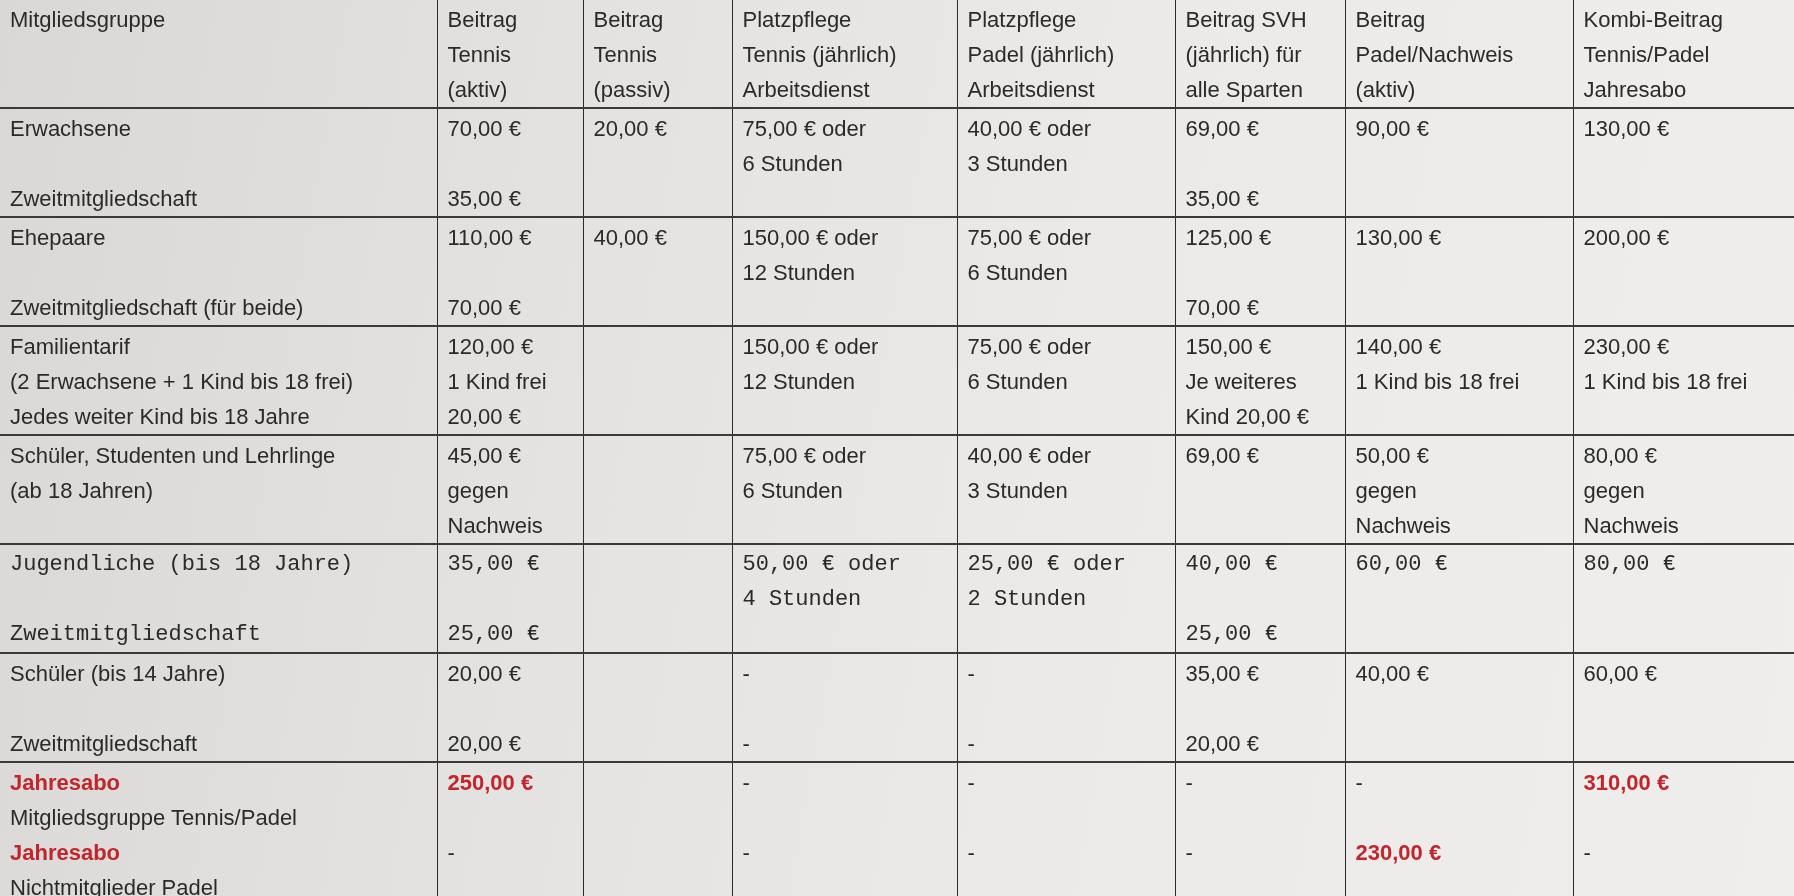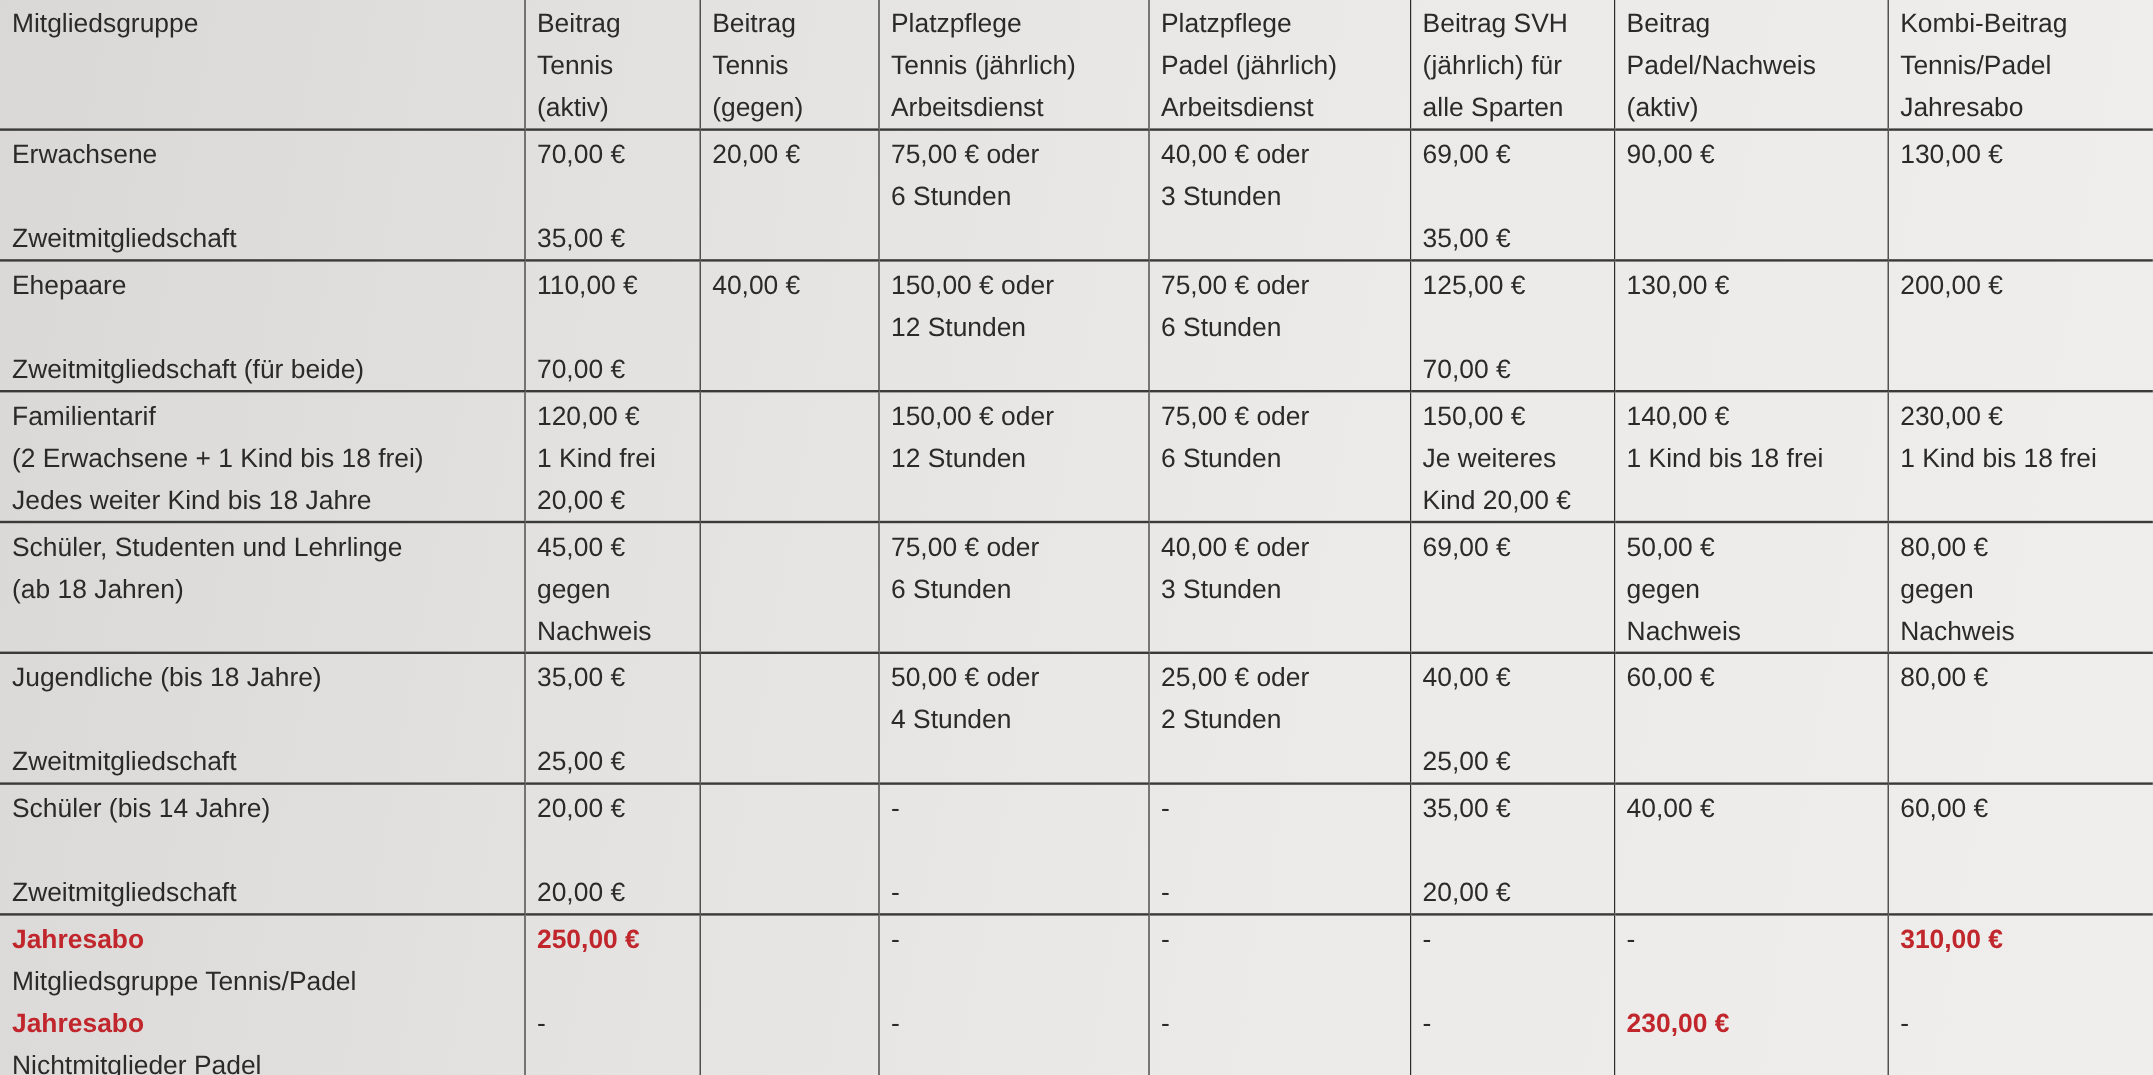--- a/index.html
+++ b/index.html
@@ -33,21 +33,21 @@
     }
     th { border-top: none; }
     tr > :first-child { border-left: none; }
     .line { display: block; height: 35px; }
     .red { color: #c0262b; font-weight: bold; }
     .h-head { height: 104px; }
     .h-erw { height: 104px; padding-left: 10px; }
     .h-ehe { height: 106px; }
     .h-fam { height: 108px; }
     .h-stu { height: 105px; }
-    .h-jug { height: 105px; }
+    .h-jug { height: 105px; font-family: Liberation Mono, monospace; }
     .h-sch { height: 106px; margin-top: 48px; }
     .h-abo { height: 142px; }
   </style>
 </head>
 <body>
 
 <div class="sheet">
 <table>
   <colgroup>
     <col style="width:437px">
@@ -65,21 +65,21 @@
             <span class="line">Mitgliedsgruppe</span>
           </th>
       <th>
             <span class="line">Beitrag</span>
             <span class="line">Tennis</span>
             <span class="line">(aktiv)</span>
           </th>
       <th>
             <span class="line">Beitrag</span>
             <span class="line">Tennis</span>
-            <span class="line">(gegen)</span>
+            <span class="line">(passiv)</span>
           </th>
       <th>
             <span class="line">Platzpflege</span>
             <span class="line">Tennis (jährlich)</span>
             <span class="line">Arbeitsdienst</span>
           </th>
       <th>
             <span class="line">Platzpflege</span>
             <span class="line">Padel (jährlich)</span>
             <span class="line">Arbeitsdienst</span>

